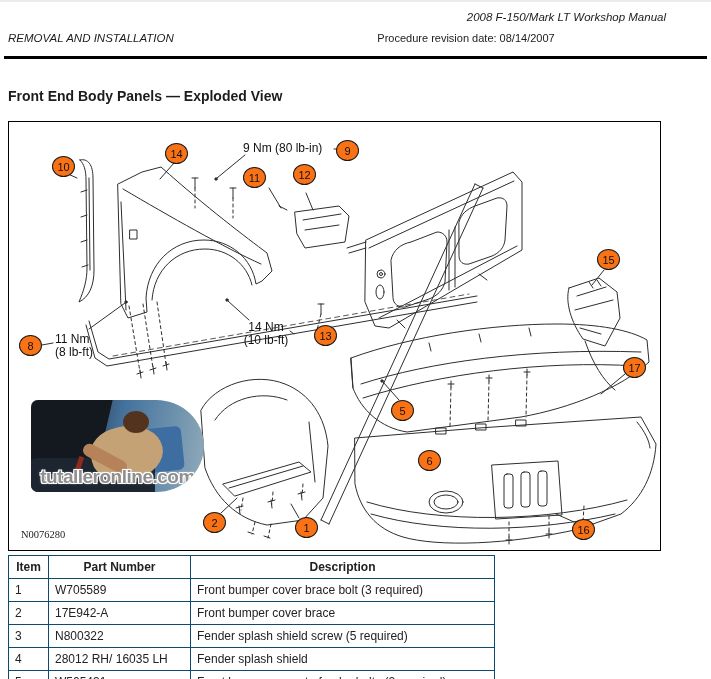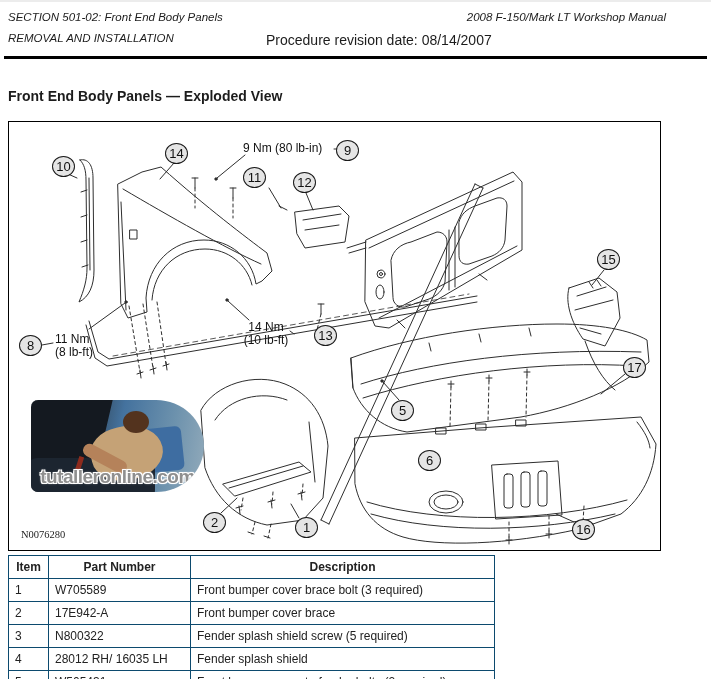--- a/index.html
+++ b/index.html
@@ -4,32 +4,32 @@
 <style>
   html,body{margin:0;padding:0;background:#fff;}
   body{width:711px;height:679px;overflow:hidden;position:relative;
        font-family:"Liberation Sans",sans-serif;color:#1c1c1c;}
   .page{position:absolute;inset:0;background:#fff;border-top:2px solid #ececec;}
 
   
   .hdr-left1{position:absolute;left:8px;top:9px;font-style:italic;font-size:11.5px;}
   .hdr-left2{position:absolute;left:8px;top:30px;font-style:italic;font-size:11.5px;}
   .hdr-right1{position:absolute;right:46px;top:9px;font-style:italic;font-size:11.5px;text-align:right;width:400px;right:45px;}
-  .hdr-right2{position:absolute;right:45px;top:30px;font-size:14px;text-align:left;width:400px;}
+  .hdr-right2{position:absolute;right:45px;top:30px;font-size:11px;text-align:center;width:400px;}
   .hdr-rule{position:absolute;left:4px;right:4px;top:54px;height:3px;background:#000;}
 
   .page-title{position:absolute;left:8px;top:86px;font-size:14px;font-weight:bold;}
 
   
   .diagram{position:absolute;left:8px;top:119px;width:651px;height:428px;border:1px solid #000;background:#fff;}
   .diagram svg{position:absolute;left:0;top:0;z-index:1;}
   .torque{position:absolute;z-index:2;font-size:12px;line-height:13px;color:#111;white-space:nowrap;}
   .callout{position:absolute;z-index:3;width:23px;height:21px;border:1.2px solid #1a1a1a;border-radius:50%;
-           background:#e5e5e5;display:flex;align-items:center;justify-content:center;
-           font-size:13px;color:#111;box-sizing:border-box;}
+           background:#f97316;display:flex;align-items:center;justify-content:center;
+           font-size:11px;color:#111;box-sizing:border-box;}
   .fig-id{position:absolute;left:12px;top:407px;font-size:10.5px;z-index:2;font-family:Liberation Serif, serif;}
 
   
   .photo{position:absolute;left:22px;top:278px;width:173px;height:92px;z-index:4;overflow:hidden;
          border-radius:8px 54px 54px 8px / 8px 52px 52px 8px;
          background:linear-gradient(100deg,#232a33 0%,#2e3d4a 28%,#44729e 50%,#6d92ad 78%,#93abbb 100%);}
   .ph-sky{position:absolute;left:-8px;top:-8px;width:46px;height:24px;background:#cdd6dc;transform:rotate(-10deg);}
   .ph-hood{position:absolute;left:-14px;top:-12px;width:86px;height:98px;background:#141920;
            transform:rotate(13deg);border-radius:0 0 44px 10px;}
   .ph-engine{position:absolute;left:-4px;bottom:-8px;width:128px;height:42px;background:#1c2530;border-radius:10px;}
@@ -49,21 +49,20 @@
   .parts{position:absolute;left:8px;top:553px;border-collapse:collapse;font-size:12px;color:#222;table-layout:fixed;}
   .parts th,.parts td{border:1px solid #0c4a6e;padding:1px 6px;height:20px;overflow:hidden;white-space:nowrap;}
   .parts th{font-weight:bold;text-align:center;}
   .parts td{text-align:left;}
 </style>
 </head>
 <body>
 
 <div class="page">
 
-  <div class="hdr-left1">SECTION 501-02: Front End Body Panels</div>
   <div class="hdr-left2">REMOVAL AND INSTALLATION</div>
   <div class="hdr-right1">2008 F-150/Mark LT Workshop Manual</div>
   <div class="hdr-right2">Procedure revision date: 08/14/2007</div>
   <div class="hdr-rule"></div>
 
   <div class="page-title">Front End Body Panels — Exploded View</div>
 
   <div class="diagram" id="diagram">
 
     <svg width="651" height="428" viewBox="0 0 651 428">
@@ -203,21 +202,21 @@
 
     <div class="fig-id">N0076280</div>
   <div class="callout" style="left: 286px; top: 395px;">1</div>
       <div class="callout" style="left: 194px; top: 390px;">2</div>
       <div class="callout" style="left: 382px; top: 278px;">5</div>
       <div class="callout" style="left: 409px; top: 328px;">6</div>
       <div class="callout" style="left: 10px; top: 213px;">8</div>
       <div class="callout" style="left: 327px; top: 18px;">9</div>
       <div class="callout" style="left: 27px; top: 34px; margin-left: 16px;">10</div>
       <div class="callout" style="left: 234px; top: 45px;">11</div>
-      <div class="callout" style="left: 284px; top: 50px;">12</div>
+      <div class="callout" style="left: 284px; top: 42px;">12</div>
       <div class="callout" style="left: 285px; top: 203px; margin-left: 20px;">13</div>
       <div class="callout" style="left: 156px; top: 21px;">14</div>
       <div class="callout" style="left: 588px; top: 127px;">15</div>
       <div class="callout" style="left: 563px; top: 397px;">16</div>
       <div class="callout" style="left: 614px; top: 235px;">17</div>
     </div>
 
   <table class="parts">
     <colgroup>
       <col style="width:40px">

